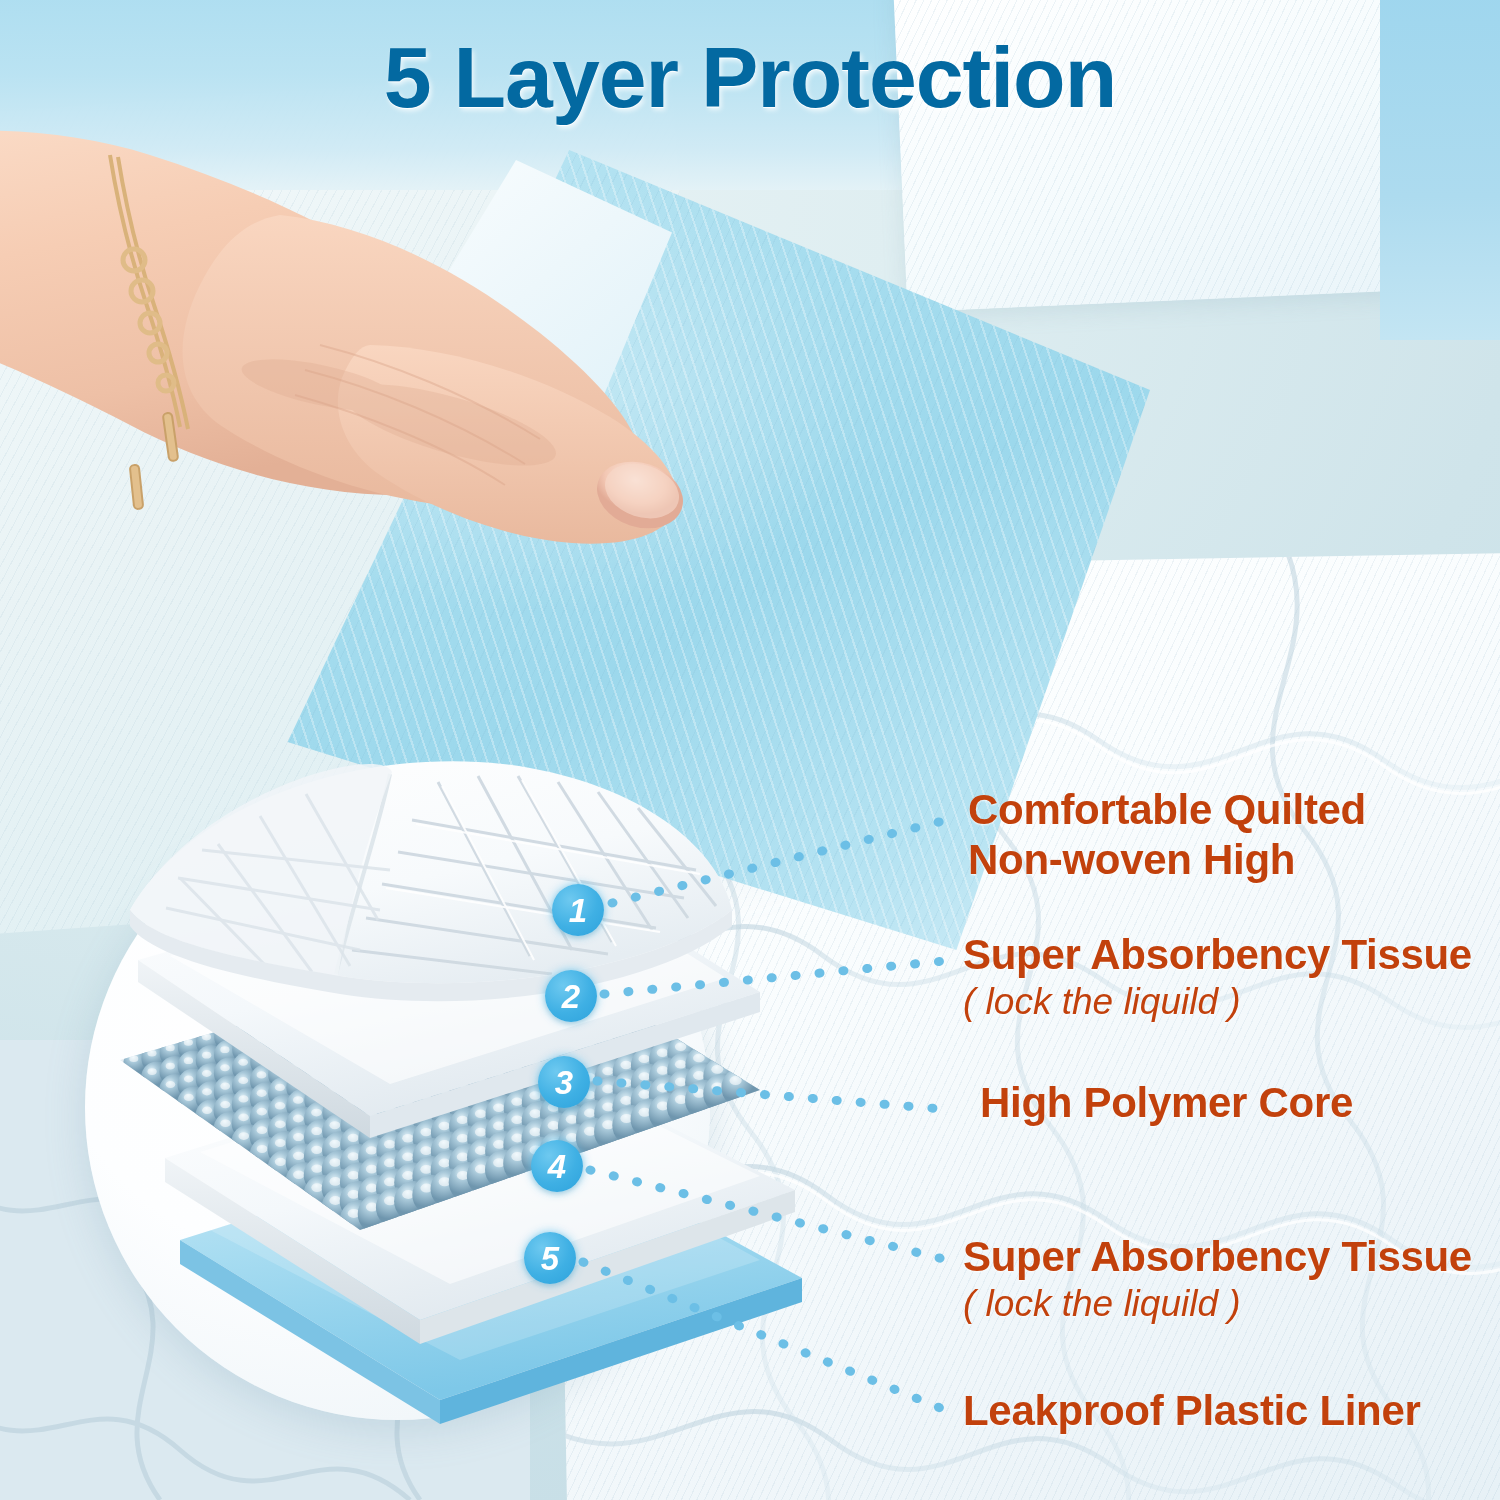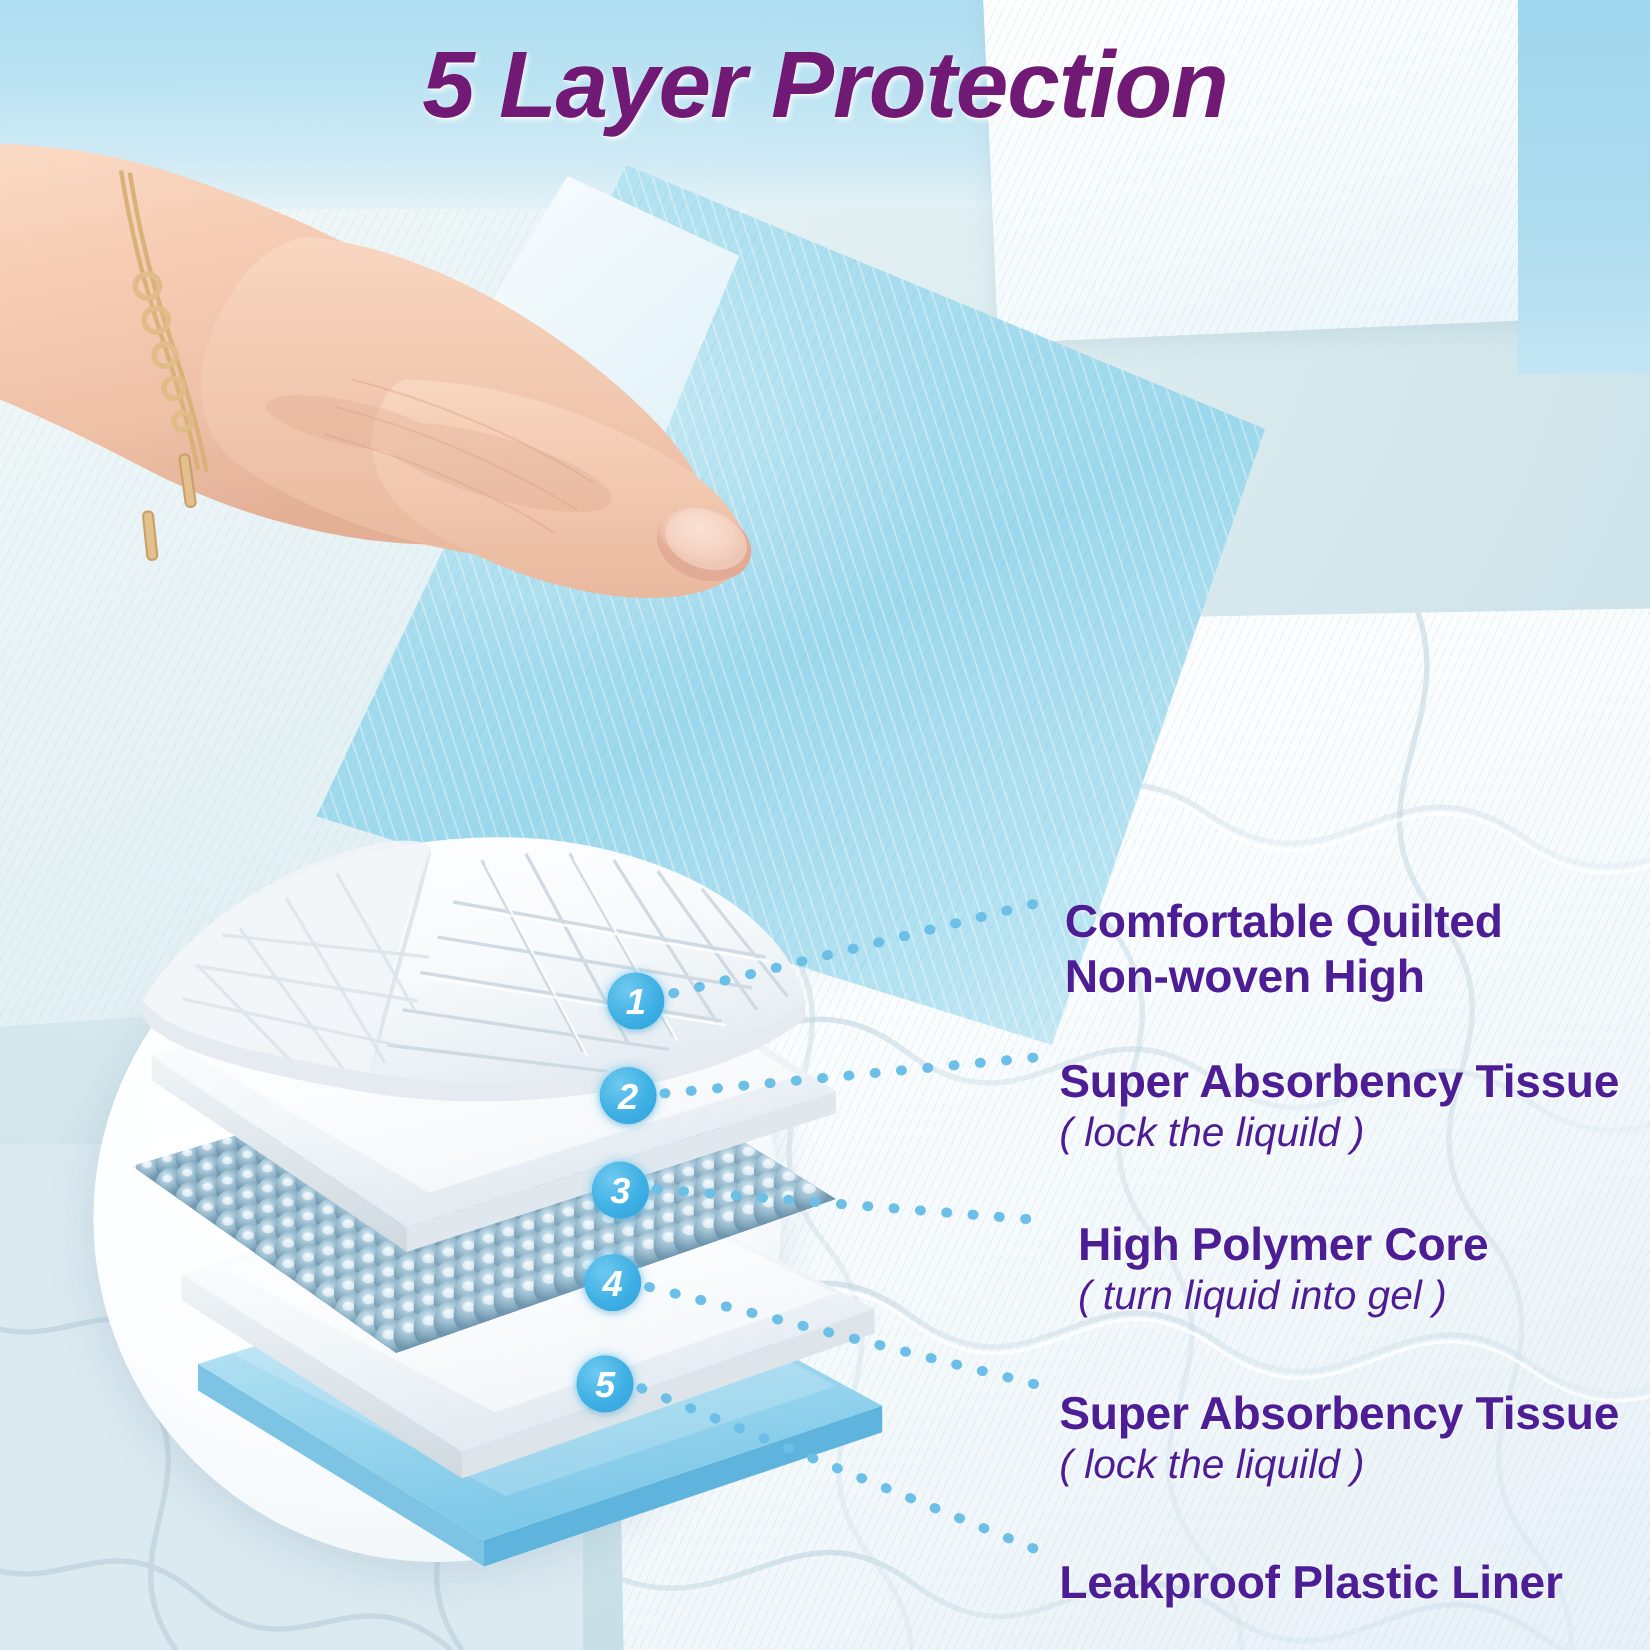--- a/index.html
+++ b/index.html
@@ -96,23 +96,22 @@
   
   .hand-wrap{position:absolute;left:-150px;top:95px;width:1000px;height:520px;}
   .hand-svg{position:absolute;inset:0;}
 
   
   .title{
     position:absolute;left:0;right:0;top:28px;
     text-align:center;
     font-size:86px;
     font-weight:bold;
-    font-style:italic;
     letter-spacing:-1px;
-    color:#701a75;
+    color:#0369a1;
     text-shadow:2px 3px 5px rgba(255,255,255,.75), 0 1px 0 rgba(255,255,255,.9);
     white-space:nowrap;
   }
 
   
   .circle{
     position:absolute;left:85px;top:795px;width:625px;height:625px;
     border-radius:50%;
     background:radial-gradient(circle at 38% 30%, #ffffff 0%, #fdfeff 48%, #f2f7fa 76%, #e7eff4 100%);
     box-shadow:0 10px 40px rgba(110,150,175,.22);
@@ -133,28 +132,27 @@
     line-height:1;
     font-style:italic;
   }
 
   
   .leaders{position:absolute;inset:0;pointer-events:none;}
 
   
   .label{
     position:absolute;
-    color:#4c1d95;
+    color:#c2410c;
     font-weight:bold;
     font-size:42px;
     line-height:1.18;
     letter-spacing:-.3px;
     white-space:nowrap;
     text-shadow:0 1px 2px rgba(255,255,255,.85);
-    margin-top:28px;
   }
   .label .sub{
     display:block;
     font-weight:normal;
     font-style:italic;
     font-size:37px;
     letter-spacing:0;
   }
   .label .l2{display:block;}
 </style>
@@ -989,21 +987,20 @@
     <span class="l2">Non-woven High</span>
   </div>
 
   <div class="label" style="left:963px;top:930px;">
     <span class="l2">Super Absorbency Tissue</span>
     <span class="sub">( lock the liquild )</span>
   </div>
 
   <div class="label" style="left:980px;top:1078px;">
     <span class="l2">High Polymer Core</span>
-    <span class="sub">( turn liquid into gel )</span>
   </div>
 
   <div class="label" style="left:963px;top:1232px;">
     <span class="l2">Super Absorbency Tissue</span>
     <span class="sub">( lock the liquild )</span>
   </div>
 
   <div class="label" style="left:963px;top:1386px;">
     <span class="l2">Leakproof Plastic Liner</span>
   </div>

